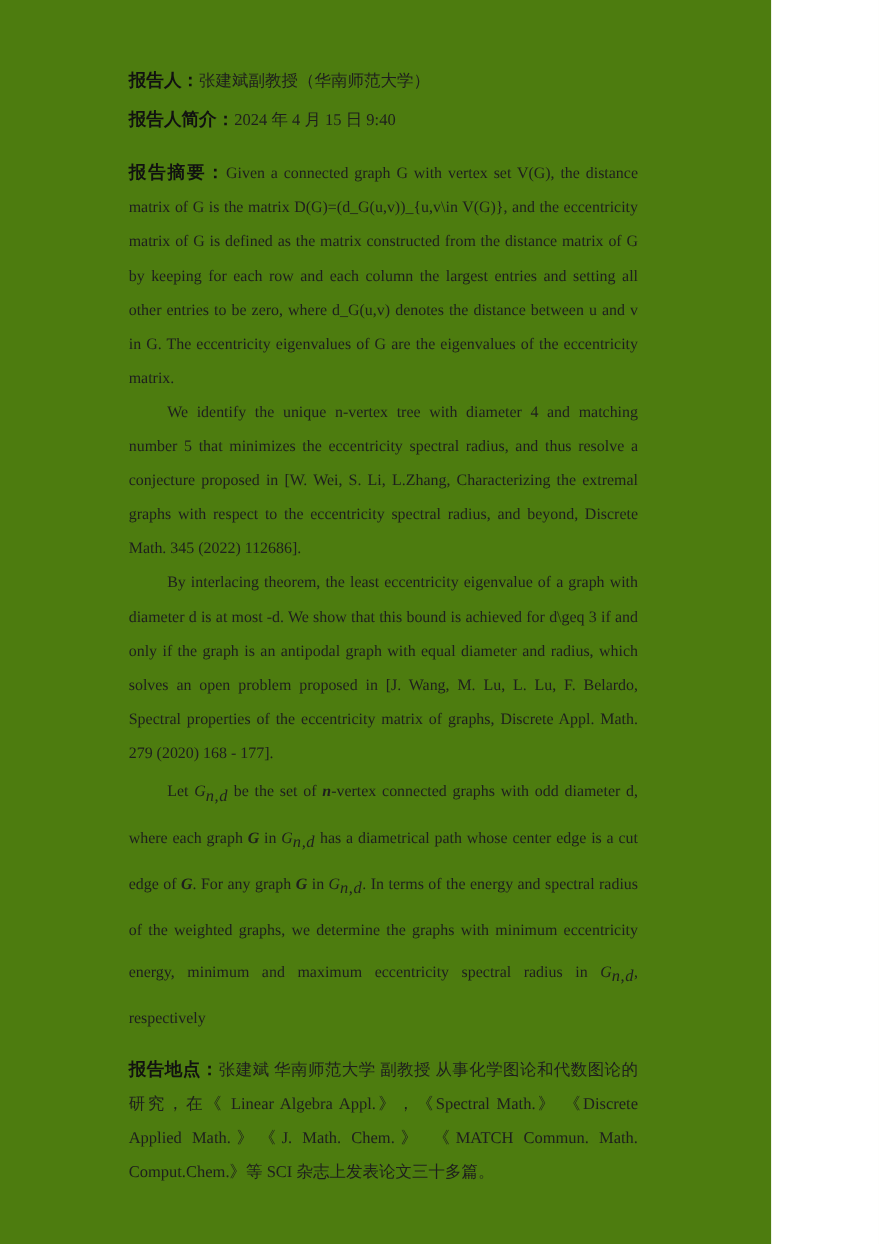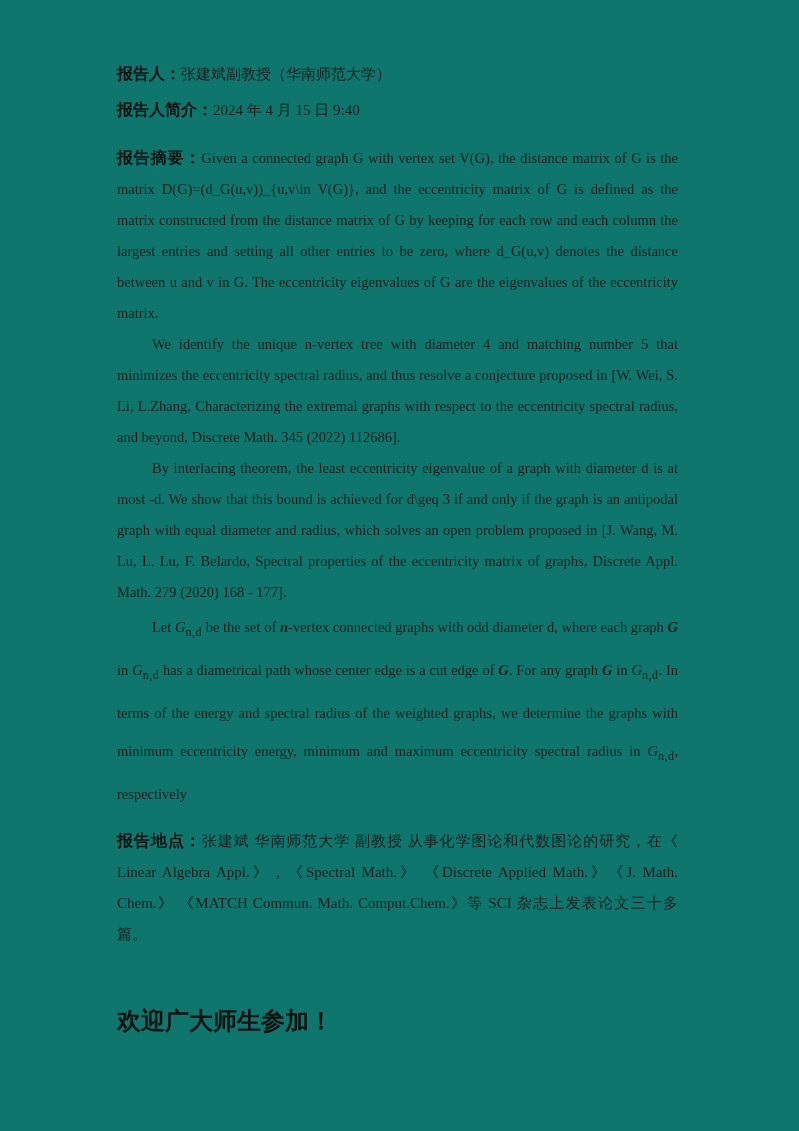--- a/index.html
+++ b/index.html
@@ -1,35 +1,35 @@
 <!DOCTYPE html>
 <html><head>
 <meta charset="utf-8">
 <style>
   html, body { margin:0; padding:0; background:#ffffff; }
   .page {
     position:relative;
-    width:799px; height:1131px;
-    background:#0f766e;
+    width:701px; height:1131px;
+    background:#4d7c0f;
     color:#1e1e1e;
     overflow:hidden;
     box-sizing:border-box;
     padding:56px 121px 0 117px;
     font-family:"Liberation Serif","DejaVu Serif",serif;
   }
   .info-line { font-size:15px; line-height:35px; white-space:nowrap; }
   .label { font-weight:bold; font-size:16px; color:#111; }
   .abstract { margin-top:14px; font-size:14.5px; line-height:31px; text-align:justify; }
   .abstract p { margin:0; }
   .para-indent { text-indent:35px; }
   .p4 { line-height:38px; }
   .bio { margin-top:12px; font-size:15px; line-height:31px; text-align:justify; }
   .mi  { font-style:italic; font-family:"Liberation Serif",serif; }
   .mbi { font-style:italic; font-weight:bold; font-family:"Liberation Serif",serif; }
-  .msub{ font-size:12px; letter-spacing:0.5px; }
+  .msub{ font-size:15px; font-style:italic; letter-spacing:0.5px; }
   .welcome { margin-top:55px; font-size:24px; font-weight:bold; color:#111; }
 </style>
 </head>
 <body>
 
 <div class="page">
 
   <div class="info-line">
     <span class="label">报告人：</span><span>张建斌副教授（华南师范大学）</span>
   </div>

